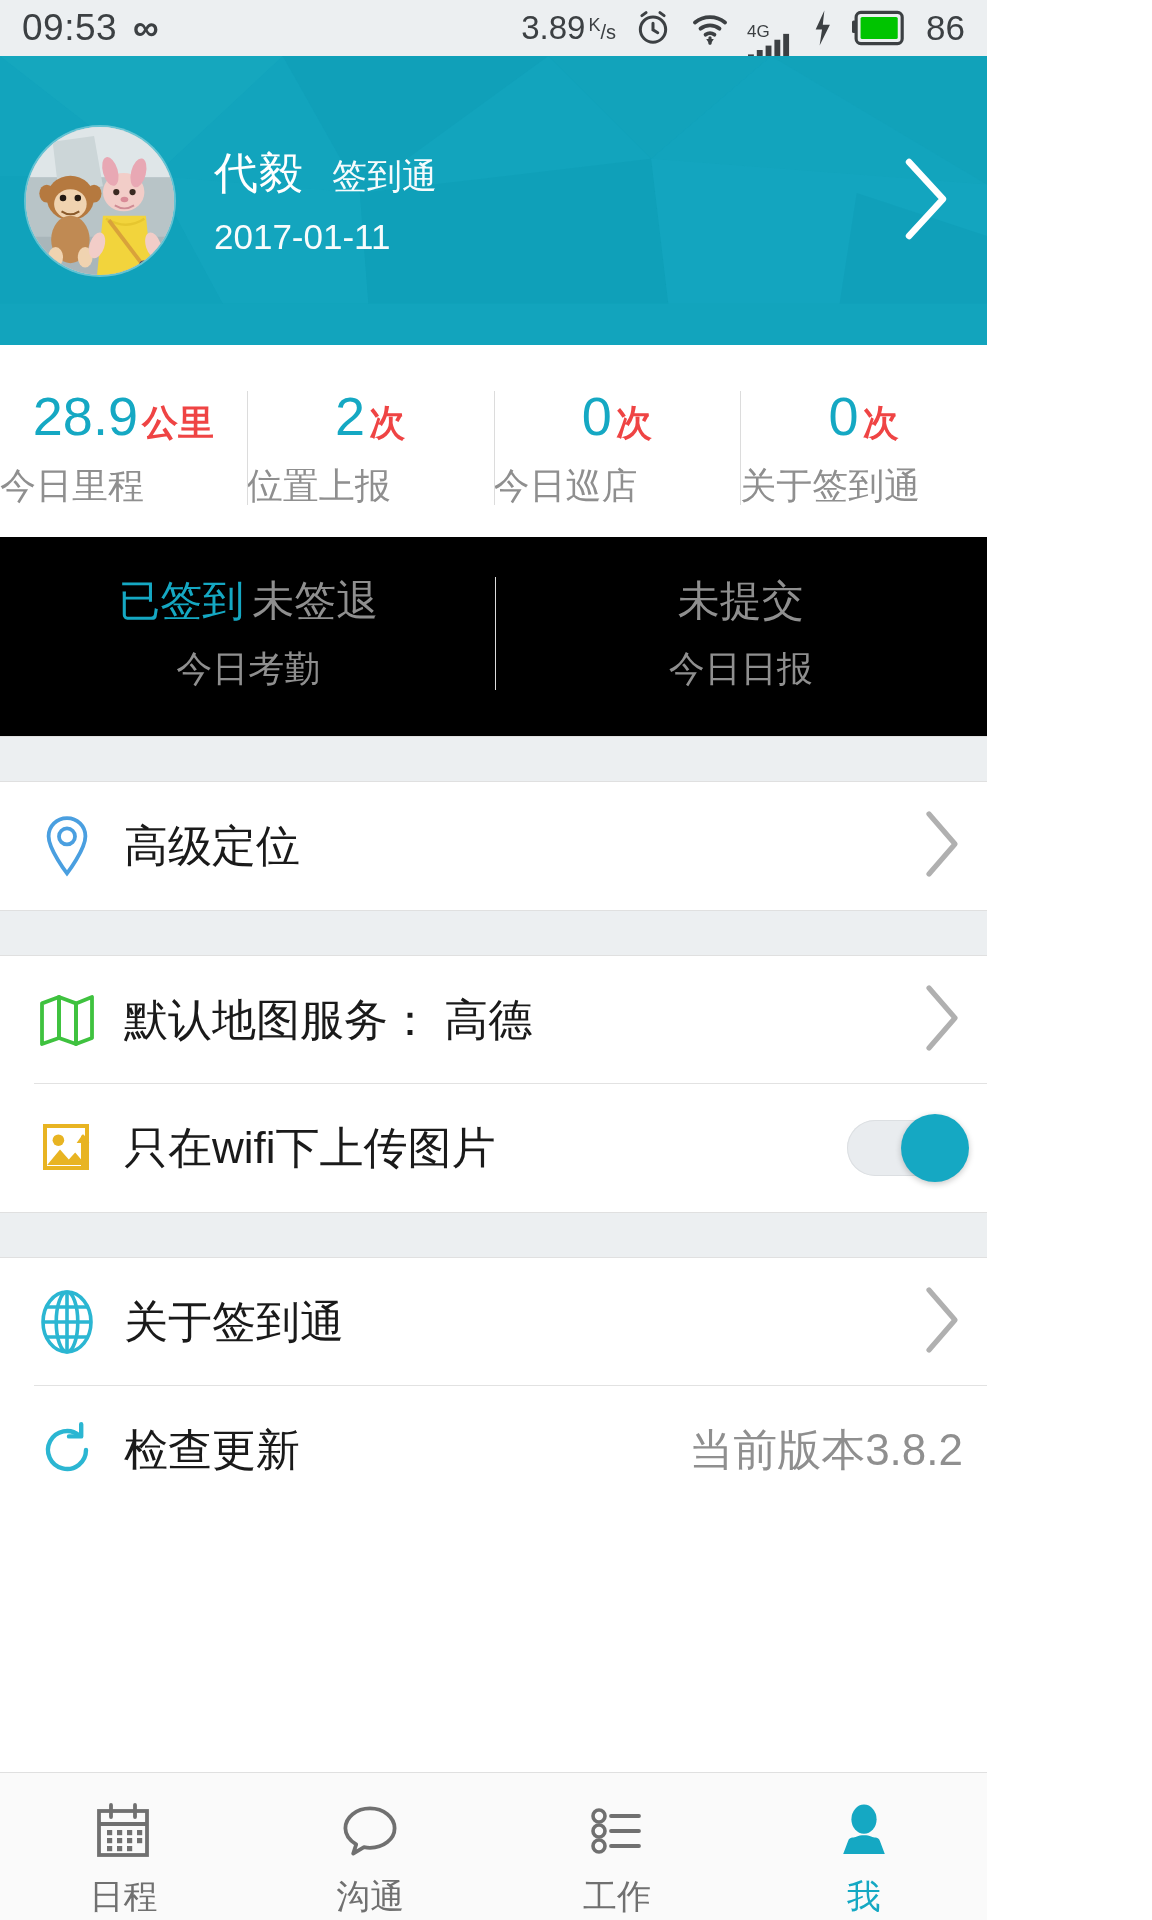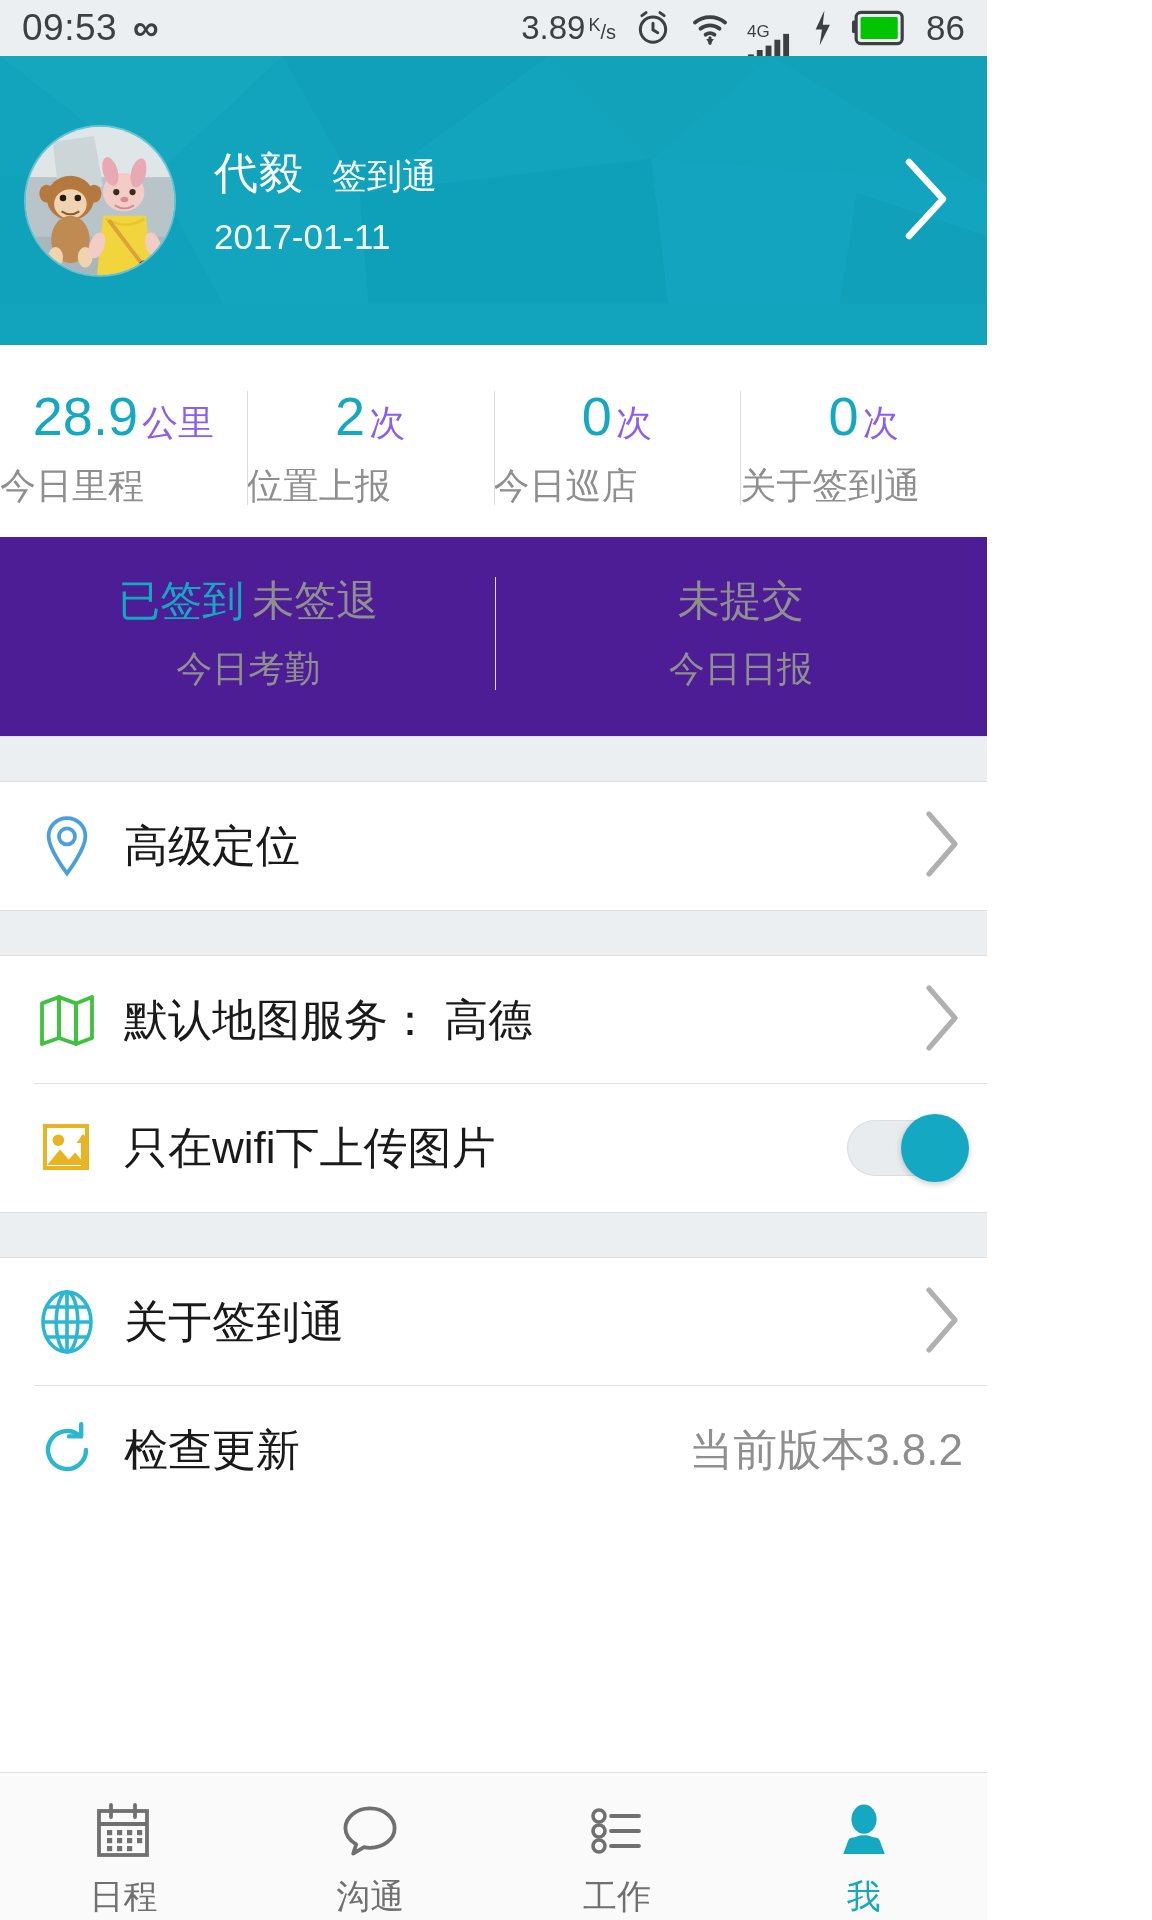--- a/index.html
+++ b/index.html
@@ -64,27 +64,27 @@
   .stat {
     flex: 1; text-align: left;
     position: relative;
   }
   .stat + .stat::before {
     content: ""; position: absolute; left: 0; top: 6px; bottom: 6px;
     width: 1px; background: #dcdcdc;
   }
   .stat-val { display: flex; align-items: baseline; justify-content: center; }
   .stat-num { font-size: 54px; color: #15a8c3; letter-spacing: 0px; }
-  .stat-unit { font-size: 36px; color: #8b5cf6; margin-left: 4px; }
+  .stat-unit { font-size: 36px; color: #ef4444; margin-left: 4px; font-weight: bold; }
   .stat-label { font-size: 36px; color: #8f8f8f; margin-top: 14px; }
 
   
   .attend {
     display: flex; width: 100%;
-    padding: 36px 0 42px 2px; background: #4c1d95;
+    padding: 36px 0 42px 2px; background: #000000;
   }
   .att { flex: 1; text-align: center; position: relative; }
   .att + .att::before {
     content: ""; position: absolute; left: 0; top: 4px; bottom: 4px;
     width: 1px; background: #dcdcdc;
   }
   .att-top { font-size: 42px; }
   .att-on { color: #15a8c3; }
   .att-off { color: #8f8f8f; margin-left: 8px; }
   .att-label { font-size: 36px; color: #8f8f8f; margin-top: 16px; }

